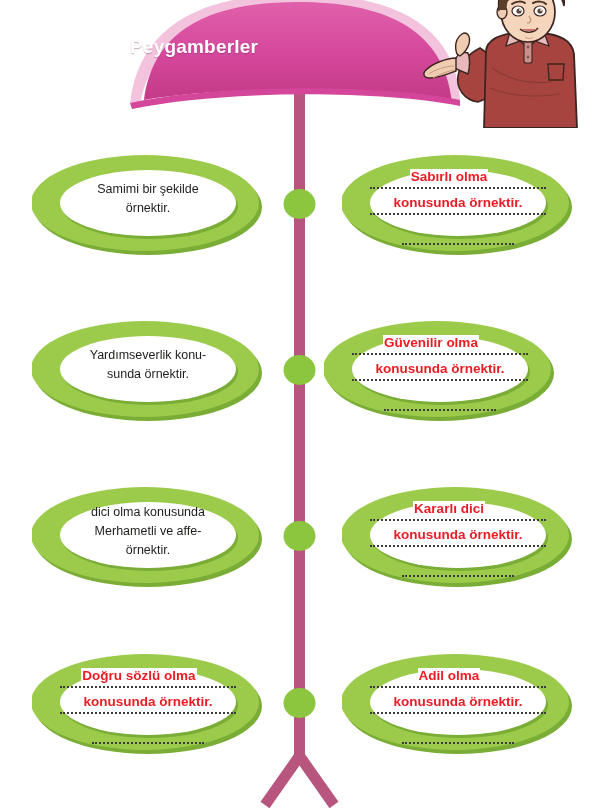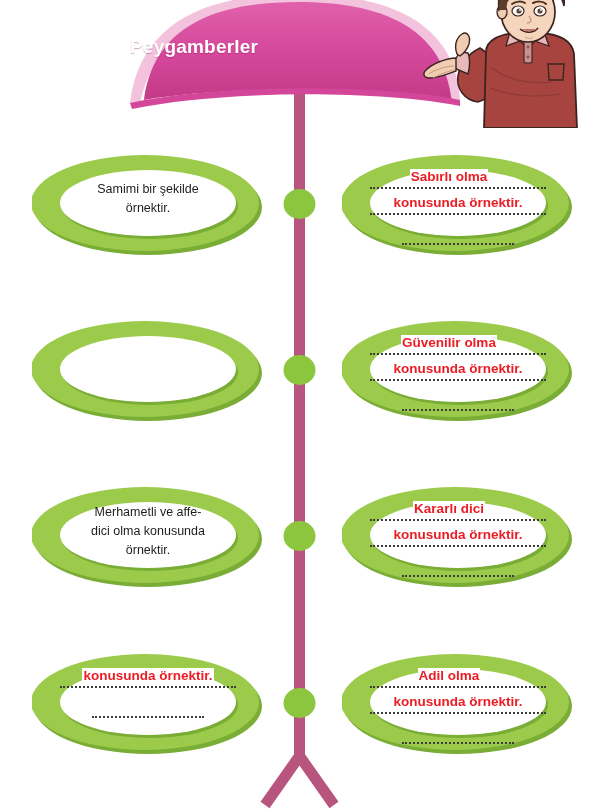--- a/index.html
+++ b/index.html
@@ -251,23 +251,27 @@
   </div>
 </div>
 
 <div class="bubble" style="left:32px; top:315px;">
   <svg class="ring" viewBox="0 0 232 108">
     <ellipse cx="116" cy="58" rx="114" ry="48" fill="#7aad35"></ellipse>
     <ellipse cx="113" cy="54" rx="114" ry="48" fill="#9ccb4c"></ellipse>
     <ellipse cx="118" cy="57" rx="88" ry="33" fill="#7aad35"></ellipse>
     <ellipse cx="116" cy="54" rx="88" ry="33" fill="#ffffff"></ellipse>
   </svg>
-</div>
-
-<div class="bubble answer" style="left:342px; top:315px;">
+  <div class="btext" style="top:-4px;">
+    <div class="line">Yardımseverlik konu-</div>
+    <div class="line">sunda örnektir.</div>
+  </div>
+</div>
+
+<div class="bubble answer" style="left:324px; top:315px;">
   <svg class="ring" viewBox="0 0 232 108">
     <ellipse cx="116" cy="58" rx="114" ry="48" fill="#7aad35"></ellipse>
     <ellipse cx="113" cy="54" rx="114" ry="48" fill="#9ccb4c"></ellipse>
     <ellipse cx="118" cy="57" rx="88" ry="33" fill="#7aad35"></ellipse>
     <ellipse cx="116" cy="54" rx="88" ry="33" fill="#ffffff"></ellipse>
   </svg>
   <div class="btext">
     <div class="aline l1">
         <span>Güvenilir olma</span>
       </div>
@@ -281,22 +285,22 @@
 </div>
 
 <div class="bubble" style="left:32px; top:481px;">
   <svg class="ring" viewBox="0 0 232 108">
     <ellipse cx="116" cy="58" rx="114" ry="48" fill="#7aad35"></ellipse>
     <ellipse cx="113" cy="54" rx="114" ry="48" fill="#9ccb4c"></ellipse>
     <ellipse cx="118" cy="57" rx="88" ry="33" fill="#7aad35"></ellipse>
     <ellipse cx="116" cy="54" rx="88" ry="33" fill="#ffffff"></ellipse>
   </svg>
   <div class="btext" style="top:-4px;">
+    <div class="line">dici olma konusunda</div>
     <div class="line">Merhametli ve affe-</div>
-    <div class="line">dici olma konusunda</div>
     <div class="line">örnektir.</div>
   </div>
 </div>
 
 <div class="bubble answer" style="left:342px; top:481px;">
   <svg class="ring" viewBox="0 0 232 108">
     <ellipse cx="116" cy="58" rx="114" ry="48" fill="#7aad35"></ellipse>
     <ellipse cx="113" cy="54" rx="114" ry="48" fill="#9ccb4c"></ellipse>
     <ellipse cx="118" cy="57" rx="88" ry="33" fill="#7aad35"></ellipse>
     <ellipse cx="116" cy="54" rx="88" ry="33" fill="#ffffff"></ellipse>
@@ -315,20 +319,23 @@
 </div>
 
 <div class="bubble answer" style="left:32px; top:648px;">
   <svg class="ring" viewBox="0 0 232 108">
     <ellipse cx="116" cy="58" rx="114" ry="48" fill="#7aad35"></ellipse>
     <ellipse cx="113" cy="54" rx="114" ry="48" fill="#9ccb4c"></ellipse>
     <ellipse cx="118" cy="57" rx="88" ry="33" fill="#7aad35"></ellipse>
     <ellipse cx="116" cy="54" rx="88" ry="33" fill="#ffffff"></ellipse>
   </svg>
   <div class="btext">
+    <div class="aline l1">
+        <span>Doğru sözlü olma</span>
+      </div>
     <div class="aline l2">
         <span>konusunda örnektir.</span>
       </div>
     <div class="aline blank">
         <span></span>
       </div>
   </div>
 </div>
 
 <div class="bubble answer" style="left:342px; top:648px;">

